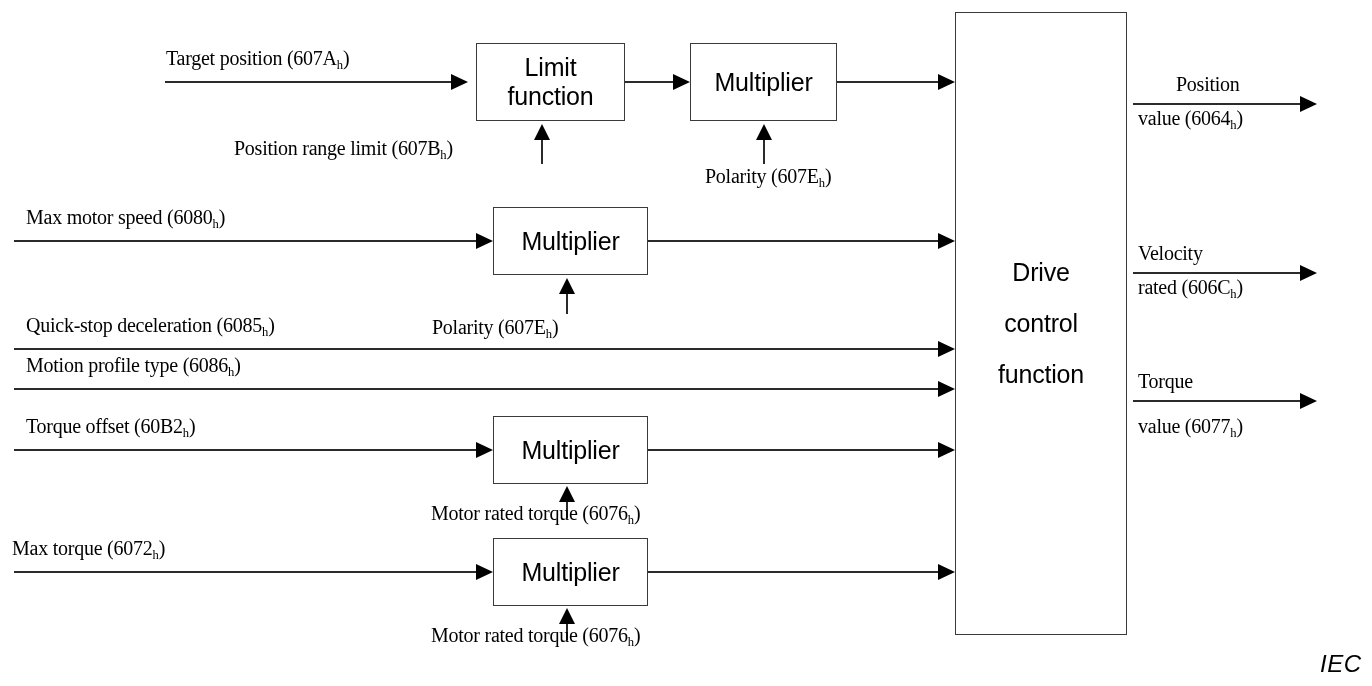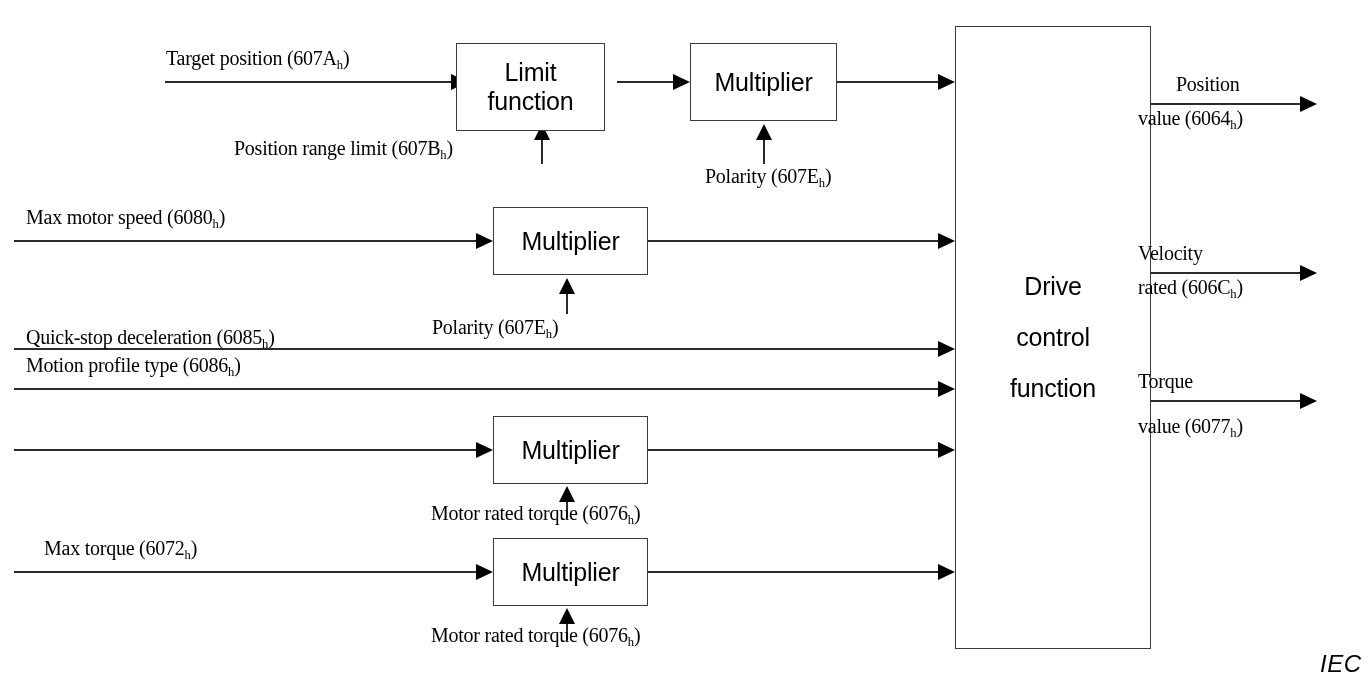--- a/index.html
+++ b/index.html
@@ -85,42 +85,42 @@
     font-size: 24px;
     letter-spacing: 0.5px;
     z-index: 4;
   }
 </style>
 </head>
 <body>
 
 <div id="canvas">
 
-  <div class="box" style="left:456px; top:43px; width:149px; height:88px;">
+  <div class="box" style="left:476px; top:43px; width:149px; height:78px;">
     <span class="ln">Limit</span>
     <span class="ln">function</span>
   </div>
 
   <div class="box" style="left:690px; top:43px; width:147px; height:78px;">
     <span class="ln">Multiplier</span>
   </div>
 
   <div class="box" style="left:493px; top:207px; width:155px; height:68px;">
     <span class="ln">Multiplier</span>
   </div>
 
   <div class="box" style="left:493px; top:416px; width:155px; height:68px;">
     <span class="ln">Multiplier</span>
   </div>
 
   <div class="box" style="left:493px; top:538px; width:155px; height:68px;">
     <span class="ln">Multiplier</span>
   </div>
 
-  <div class="box drive-box" style="left:955px; top:26px; width:196px; height:623px;">
+  <div class="box drive-box" style="left:955px; top:12px; width:172px; height:623px;">
     <span class="ln">Drive</span>
     <span class="ln">control</span>
     <span class="ln">function</span>
   </div>
 
   <div class="wire h" style="left:165px; top:81px; width:286px;"></div>
   <div class="arrow-r" style="left:451px; top:74px;"></div>
 
   <div class="wire h" style="left:617px; top:81px; width:56px;"></div>
   <div class="arrow-r" style="left:673px; top:74px;"></div>
@@ -177,30 +177,33 @@
   <div class="arrow-r" style="left:1300px; top:393px;"></div>
 
   <div class="lbl" style="left:166px; top:46px;">
     <span>Target  position (607A</span><sub>h</sub><span>)</span>
   </div>
 
   <div class="lbl" style="left:26px; top:205px;">
     <span>Max motor speed (6080</span><sub>h</sub><span>)</span>
   </div>
 
-  <div class="lbl" style="left:26px; top:313px;margin-top:12px;">
+  <div class="lbl" style="left:26px; top:313px;">
     <span>Quick-stop deceleration (6085</span><sub>h</sub><span>)</span>
   </div>
 
   <div class="lbl" style="left:26px; top:353px;">
     <span>Motion profile type (6086</span><sub>h</sub><span>)</span>
   </div>
 
-
-  <div class="lbl" style="left:44px; top:536px;">
+  <div class="lbl" style="left:26px; top:414px;">
+    <span>Torque offset (60B2</span><sub>h</sub><span>)</span>
+  </div>
+
+  <div class="lbl" style="left:12px; top:536px;">
     <span>Max torque (6072</span><sub>h</sub><span>)</span>
   </div>
 
   <div class="lbl" style="left:234px; top:136px;">
     <span>Position range limit (607B</span><sub>h</sub><span>)</span>
   </div>
 
 
   <div class="lbl" style="left:705px; top:164px;">
     <span>Polarity (607E</span><sub>h</sub><span>)</span>

